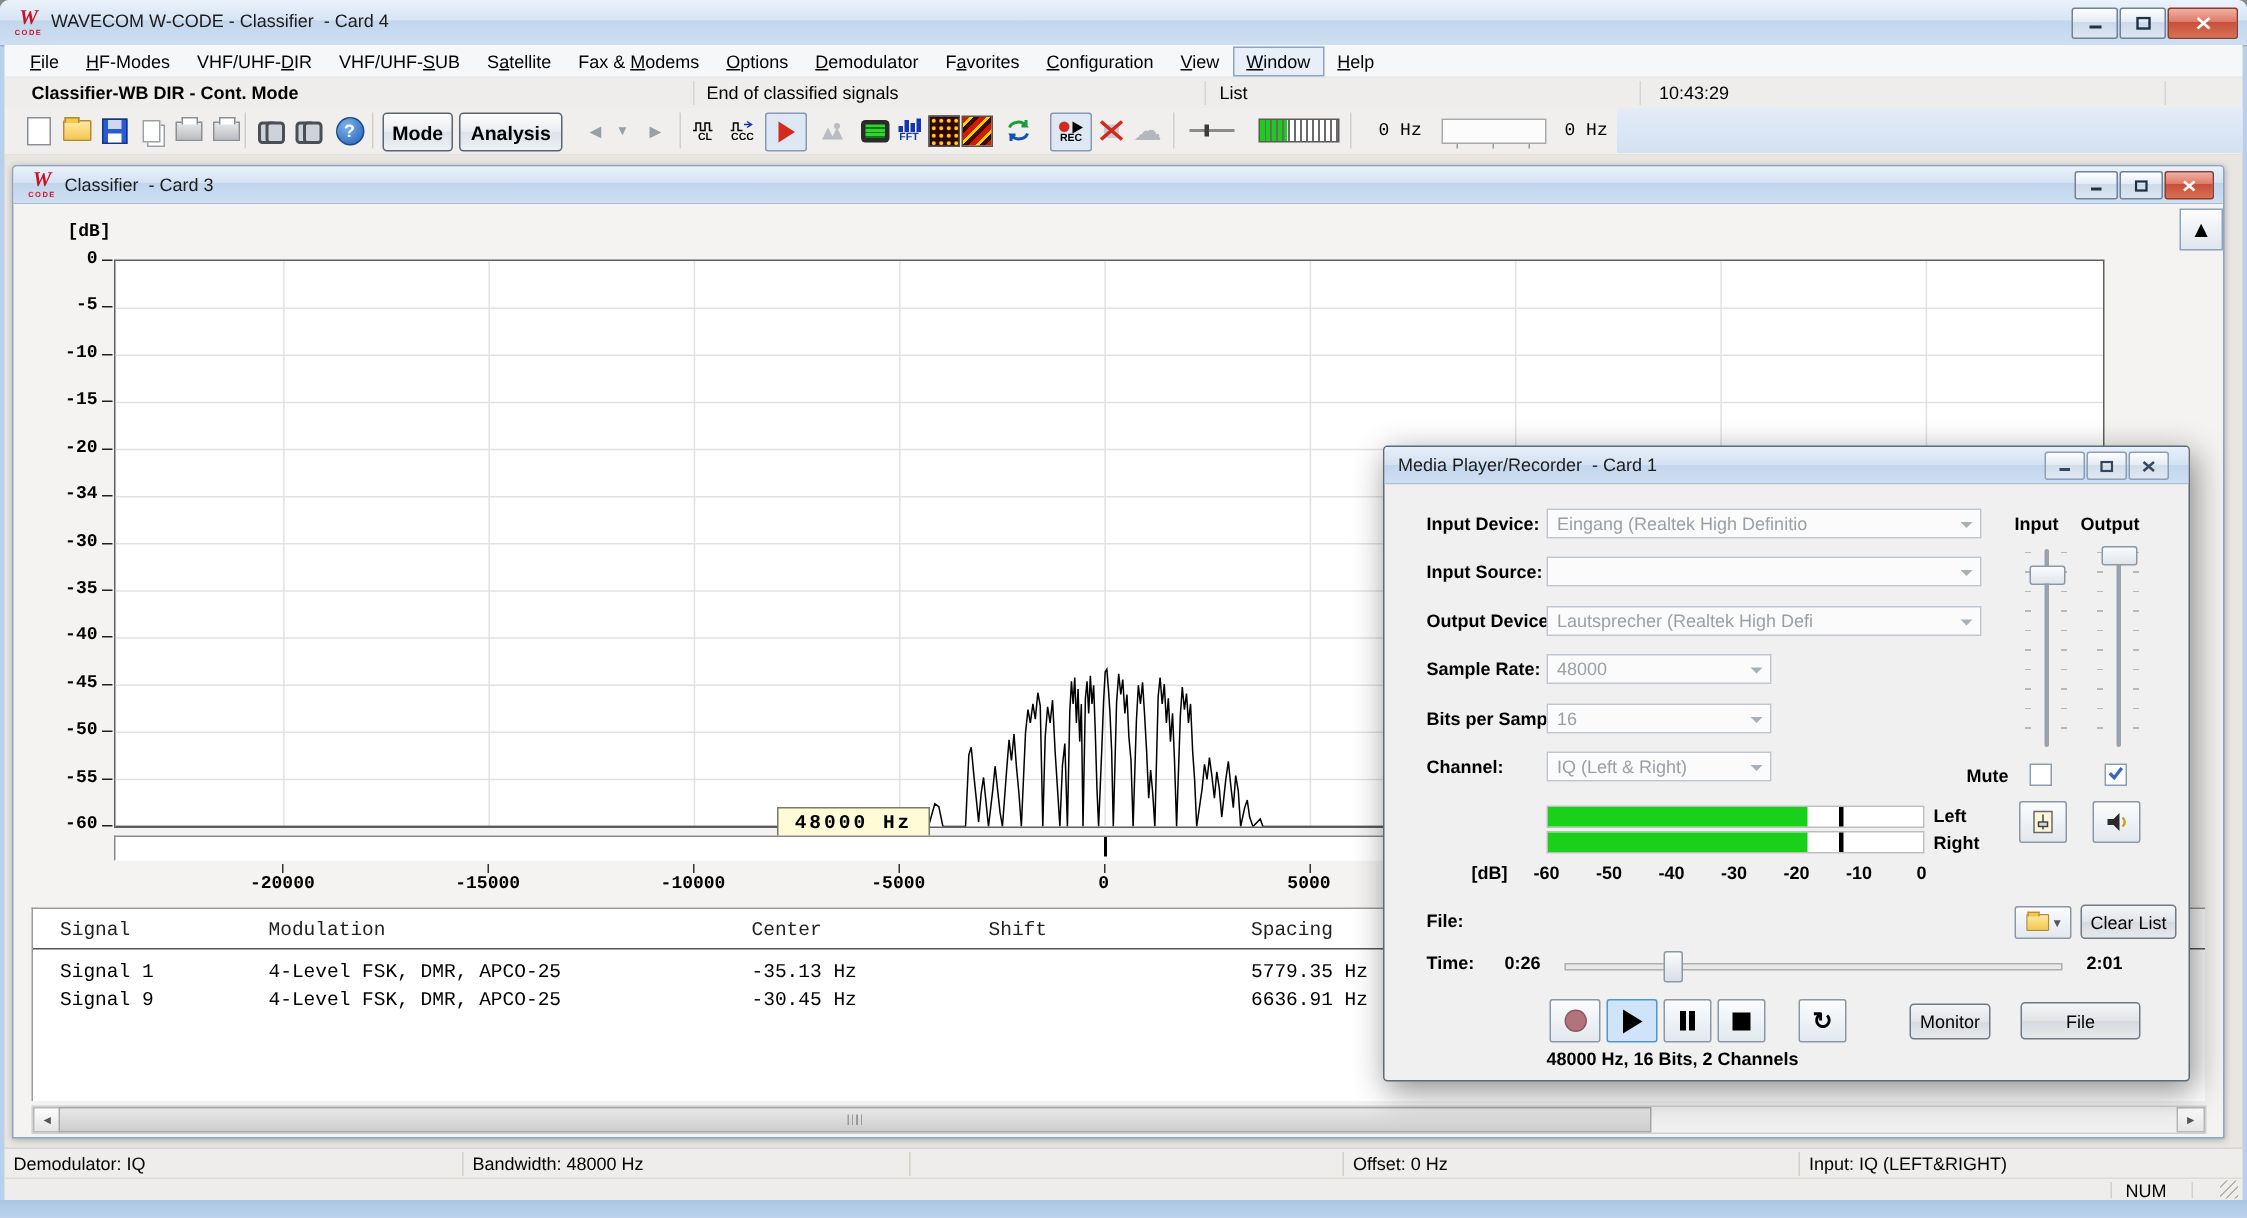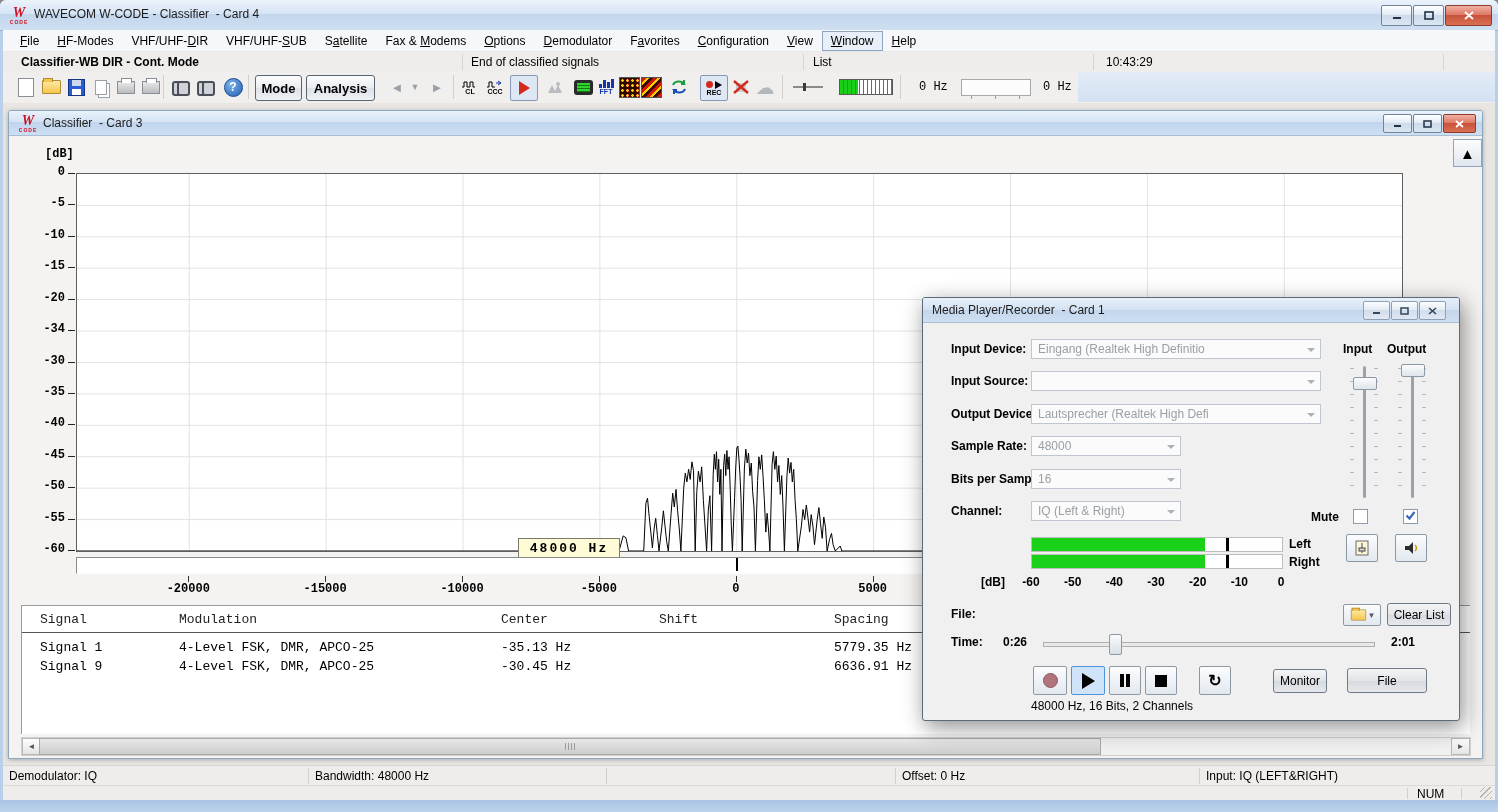--- a/index.html
+++ b/index.html
@@ -630,21 +630,21 @@
       </div>
     <div class="tbtn" style="left:276px;top:368px;width:30px;">
         <span style="font-size:16px;font-weight:bold;">↻</span>
       </div>
     <div class="pushbtn" style="left:350px;top:371px;width:52px;height:22px;">
         <span>Monitor</span>
       </div>
     <div class="pushbtn" style="left:424px;top:370px;width:78px;height:23px;">
         <span>File</span>
       </div>
-    <span class="abs" style="left:108px;top:401px;font-weight:normal;">48000 Hz, 16 Bits, 2 Channels</span>
+    <span class="abs" style="left:108px;top:401px;font-weight:bold;">48000 Hz, 16 Bits, 2 Channels</span>
   </div>
 
   <div id="statusbar" class="abs">
     <span class="sb-text" style="left:6px;">Demodulator: IQ</span>
     <div class="sb-sep" style="left:305px;"></div>
     <span class="sb-text" style="left:312px;">Bandwidth: 48000 Hz</span>
     <div class="sb-sep" style="left:603px;"></div>
     <div class="sb-sep" style="left:892px;"></div>
     <span class="sb-text" style="left:899px;">Offset: 0 Hz</span>
     <div class="sb-sep" style="left:1196px;"></div>

